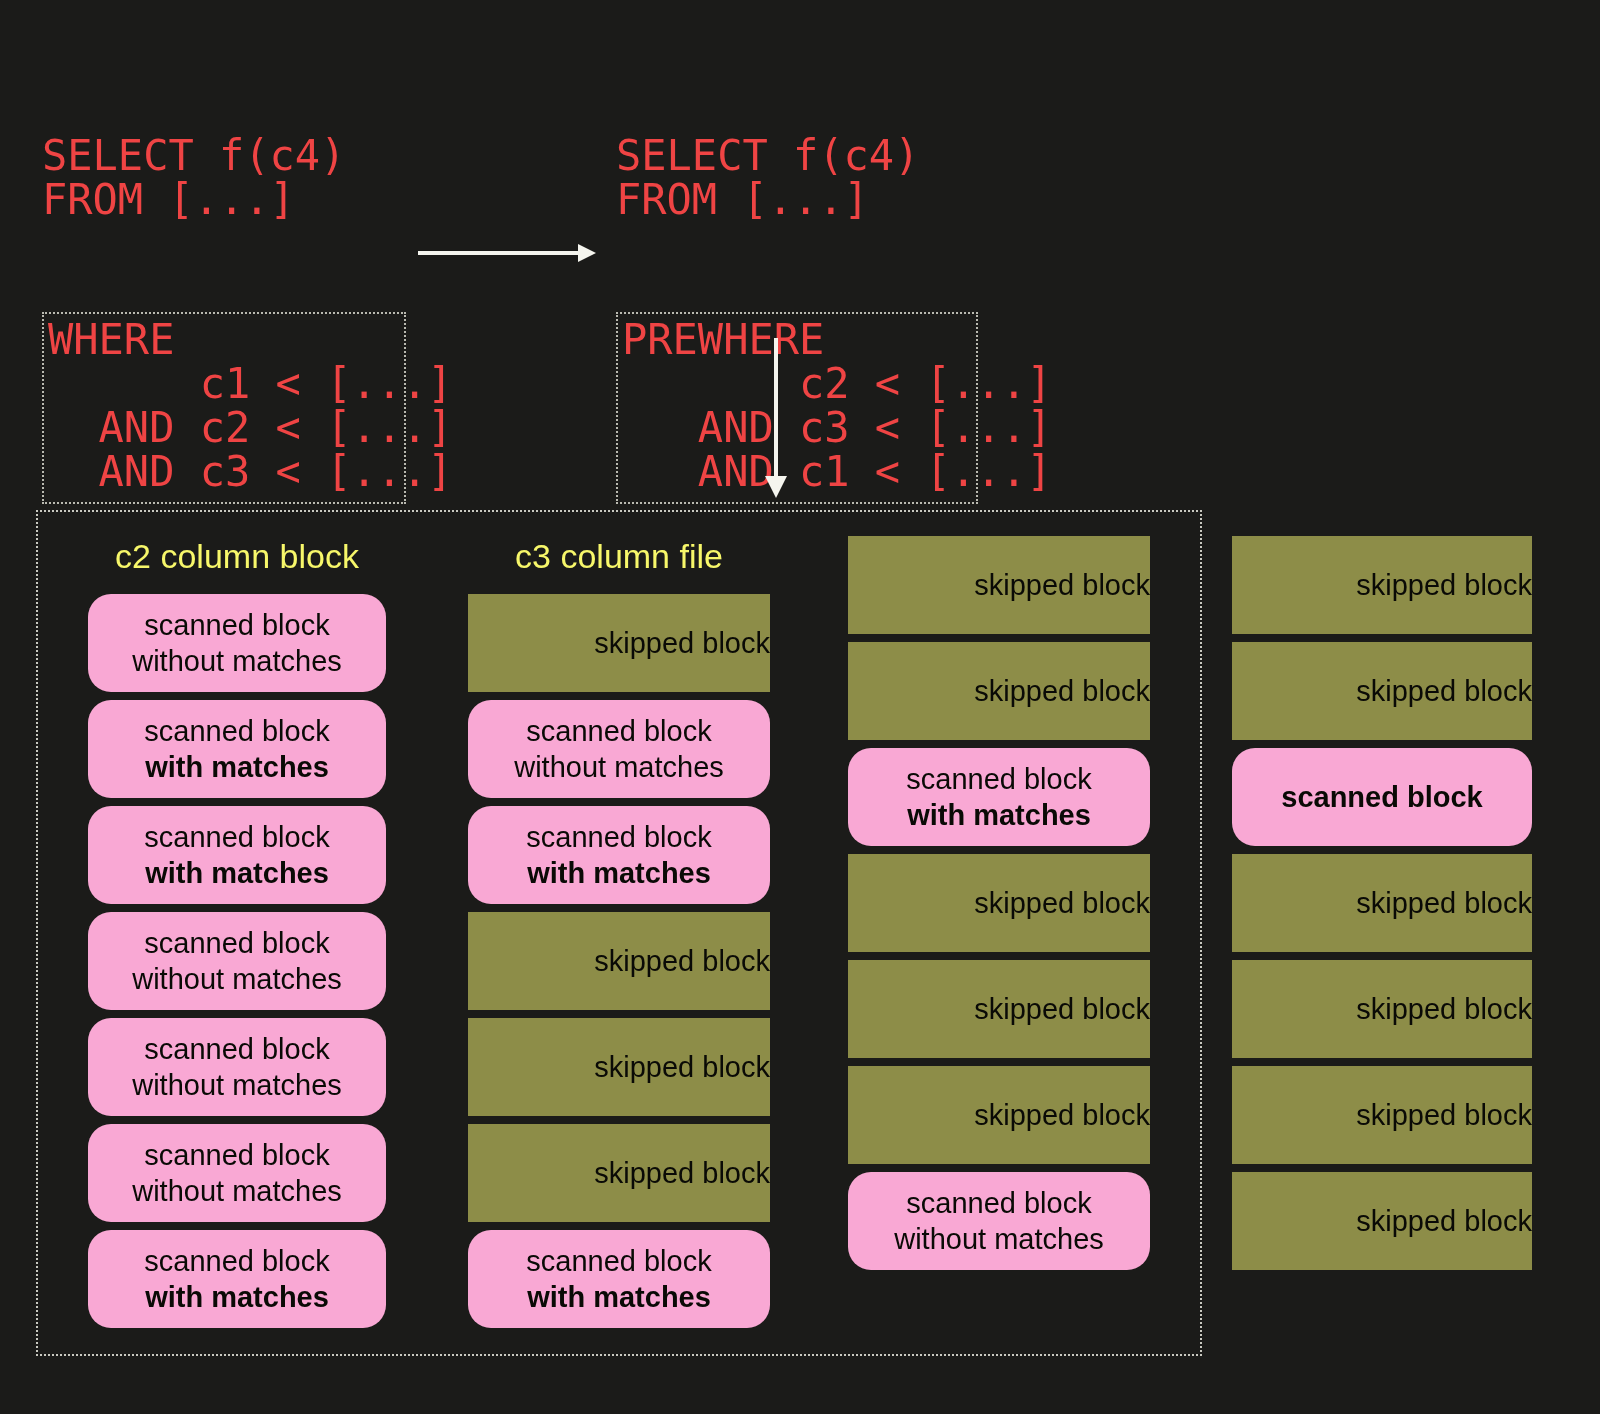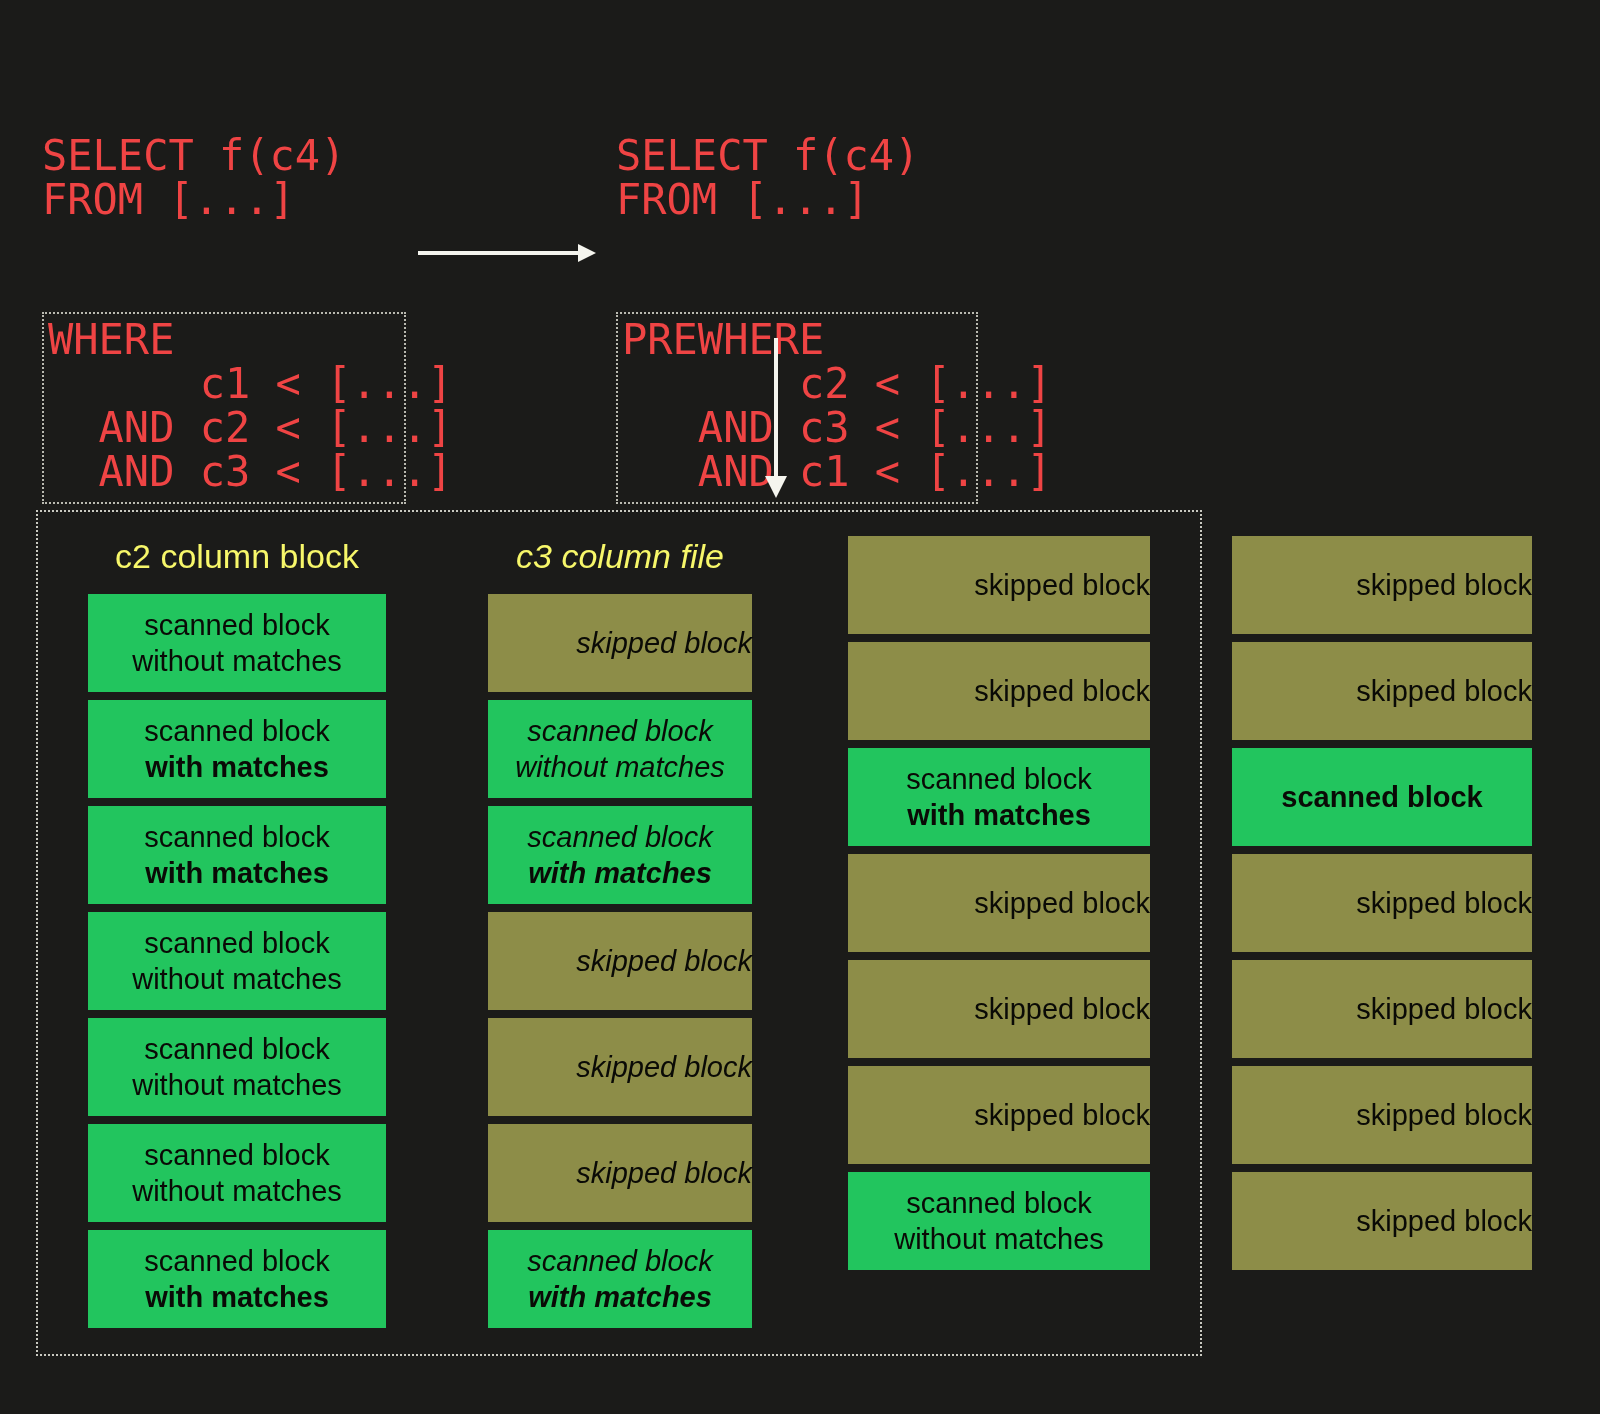--- a/index.html
+++ b/index.html
@@ -67,21 +67,21 @@
     border: 2px dotted #c9c9c0;
     box-sizing: border-box;
   }
 
   
   .column {
     position: absolute;
     top: 536px;
   }
   #col-c2 { left: 88px;   width: 298px; }
-  #col-c3 { left: 488px;  width: 264px; font-style: italic; }
+  #col-c3 { left: 468px;  width: 302px; }
   #col-c1 { left: 848px;  width: 302px; }
   #col-c4 { left: 1232px; width: 300px; }
 
   .col-title {
     color: #f7f76a;
     font-size: 34px;
     line-height: 40px;
     text-align: center;
     margin: 0 0 18px 0;
     white-space: nowrap;
@@ -93,21 +93,21 @@
     margin-bottom: 8px;
     display: flex;
     flex-direction: column;
     align-items: center;
     justify-content: center;
     text-align: center;
     color: #0a0a06;
     font-size: 29px;
     line-height: 36px;
   }
-  .block.scanned { background: #22c55e; }
+  .block.scanned { background: #f9a8d4; border-radius: 23px; }
   .block.skipped { background: #8d8d48; align-items: flex-end; }
 
   .block .l1 { display: block; font-weight: normal; }
   .block .l2 { display: block; }
   .block .l2.bold { font-weight: bold; text-align: center; }
   .block.single .l1 { font-weight: normal; }
   .block.single.bold-single .l1 { font-weight: bold; }
 </style>
 </head>
 <body>

